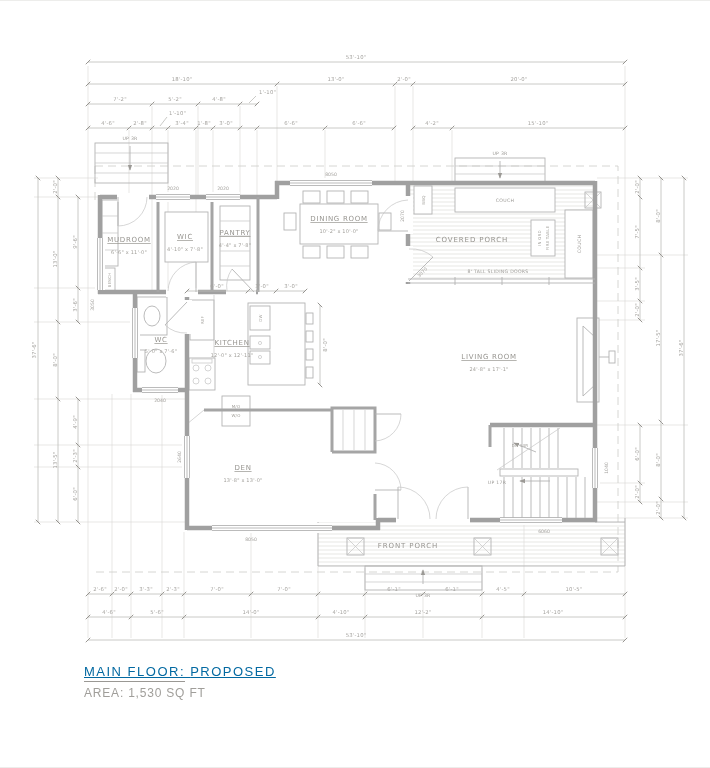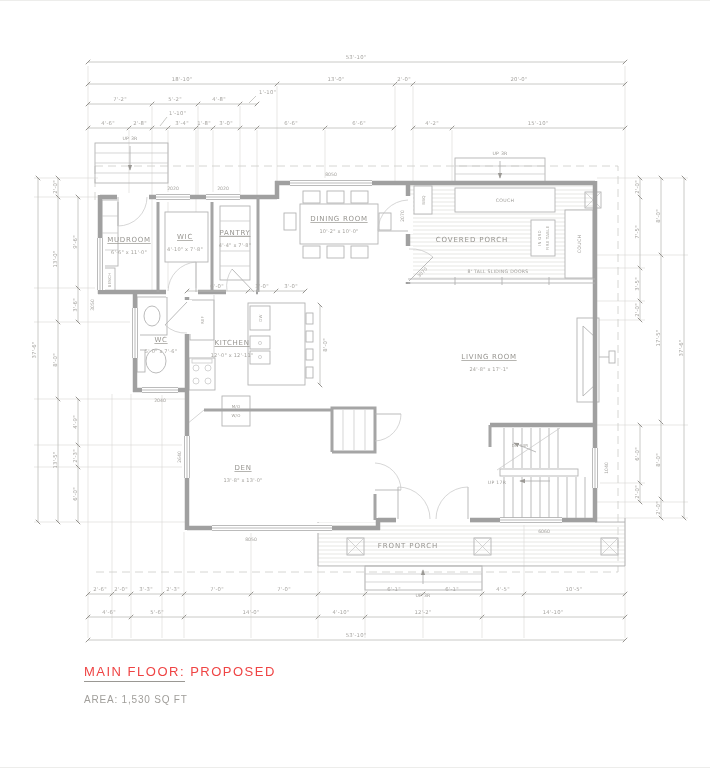--- a/index.html
+++ b/index.html
@@ -16,23 +16,23 @@
   .wall{stroke:#a0a0a0;stroke-width:4.5;fill:none;}
   .wallT{stroke:#a5a5a5;stroke-width:3;fill:none;}
   .thin{stroke:#b3b3b3;stroke-width:.9;fill:none;}
   .thin2{stroke:#c4c4c4;stroke-width:.7;fill:none;}
   .dim{stroke:#bdbcb9;stroke-width:.8;fill:none;}
   .ext{stroke:#d8d7d4;stroke-width:.6;}
   .dash{stroke:#cccbc8;stroke-width:.8;stroke-dasharray:8 5;fill:none;}
   .winr{fill:#fff;}
   .fur{stroke:#b3b3b3;stroke-width:.9;fill:#fff;}
   .title-block{position:absolute;left:84px;top:664px;color:#8d8b87;}
-  .title-main{font-size:13px;letter-spacing:1.5px;color:#ef4444;}
+  .title-main{font-size:13px;letter-spacing:1.5px;color:#0369a1;text-decoration:underline;}
   .title-main .u{border-bottom:1px solid #9a9894;padding-bottom:2px;}
-  .title-area{margin-top:15px;font-size:10px;letter-spacing:.8px;color:#a09e9a;}
+  .title-area{margin-top:7px;font-size:12px;letter-spacing:.8px;color:#a09e9a;}
   .edge{position:absolute;left:0;width:710px;height:1px;background:#ededeb;}
 </style>
 </head>
 <body>
 
 <div class="page">
 <div class="edge" style="top:0"></div>
 <div class="edge" style="top:767px"></div>
 
 <svg width="710" height="768" viewBox="0 0 710 768">

